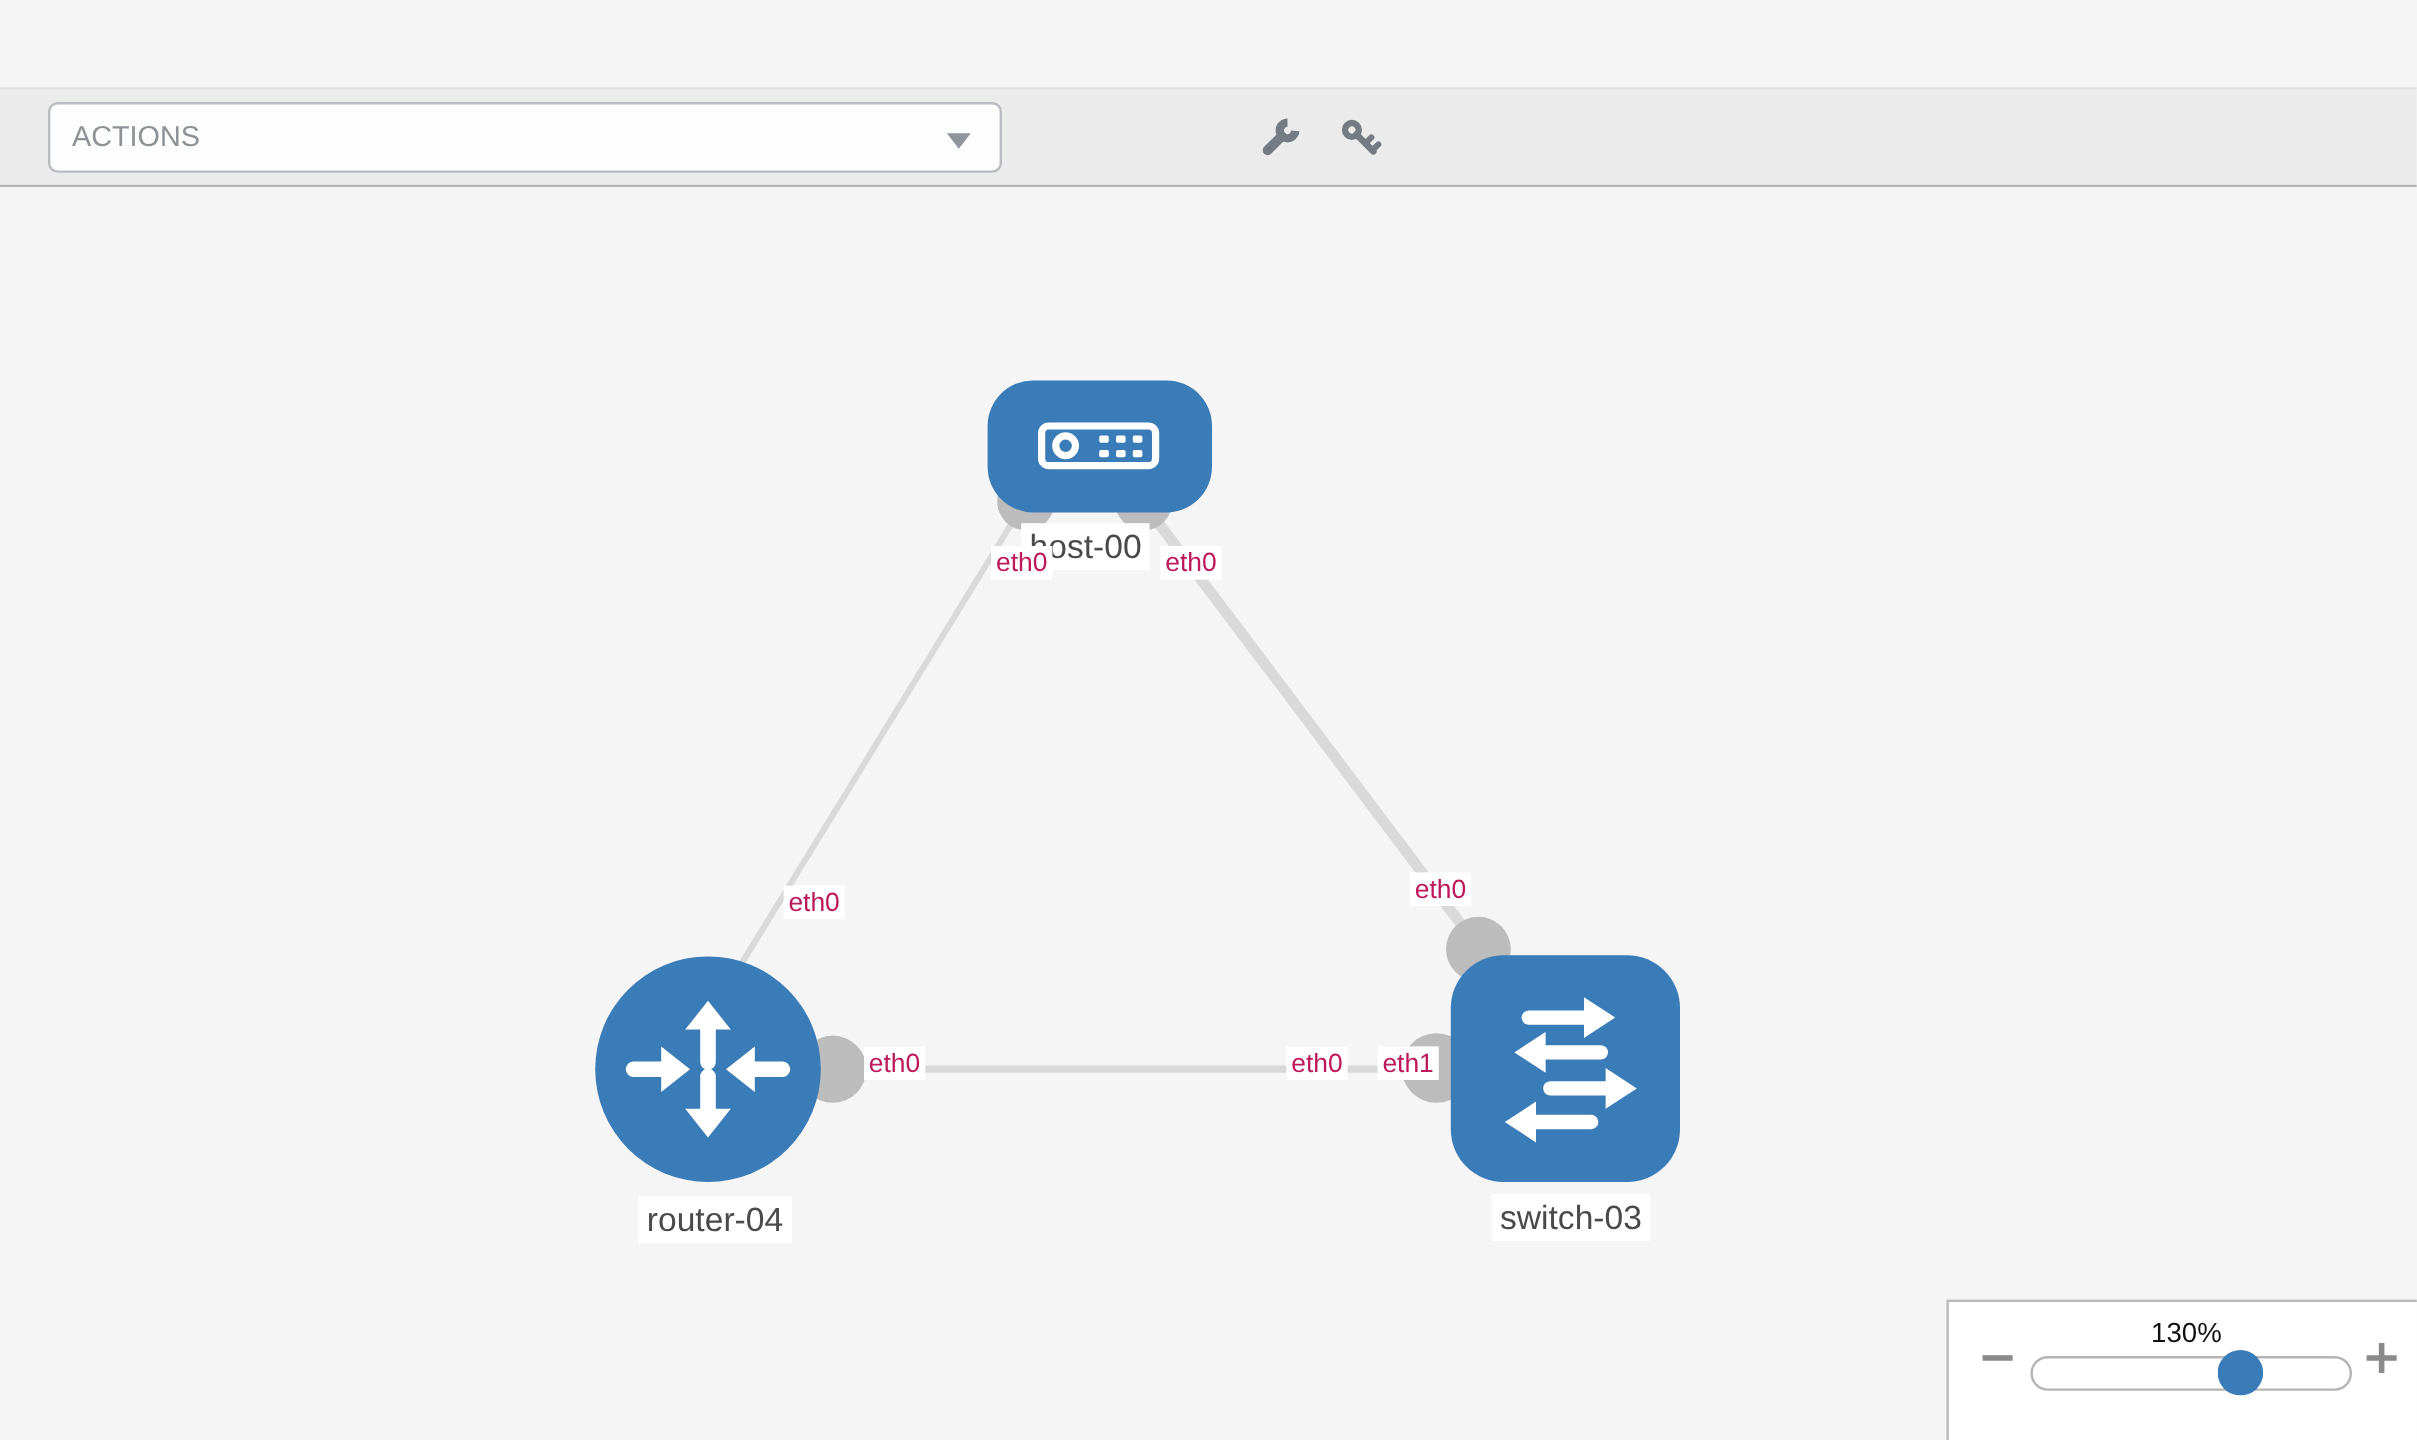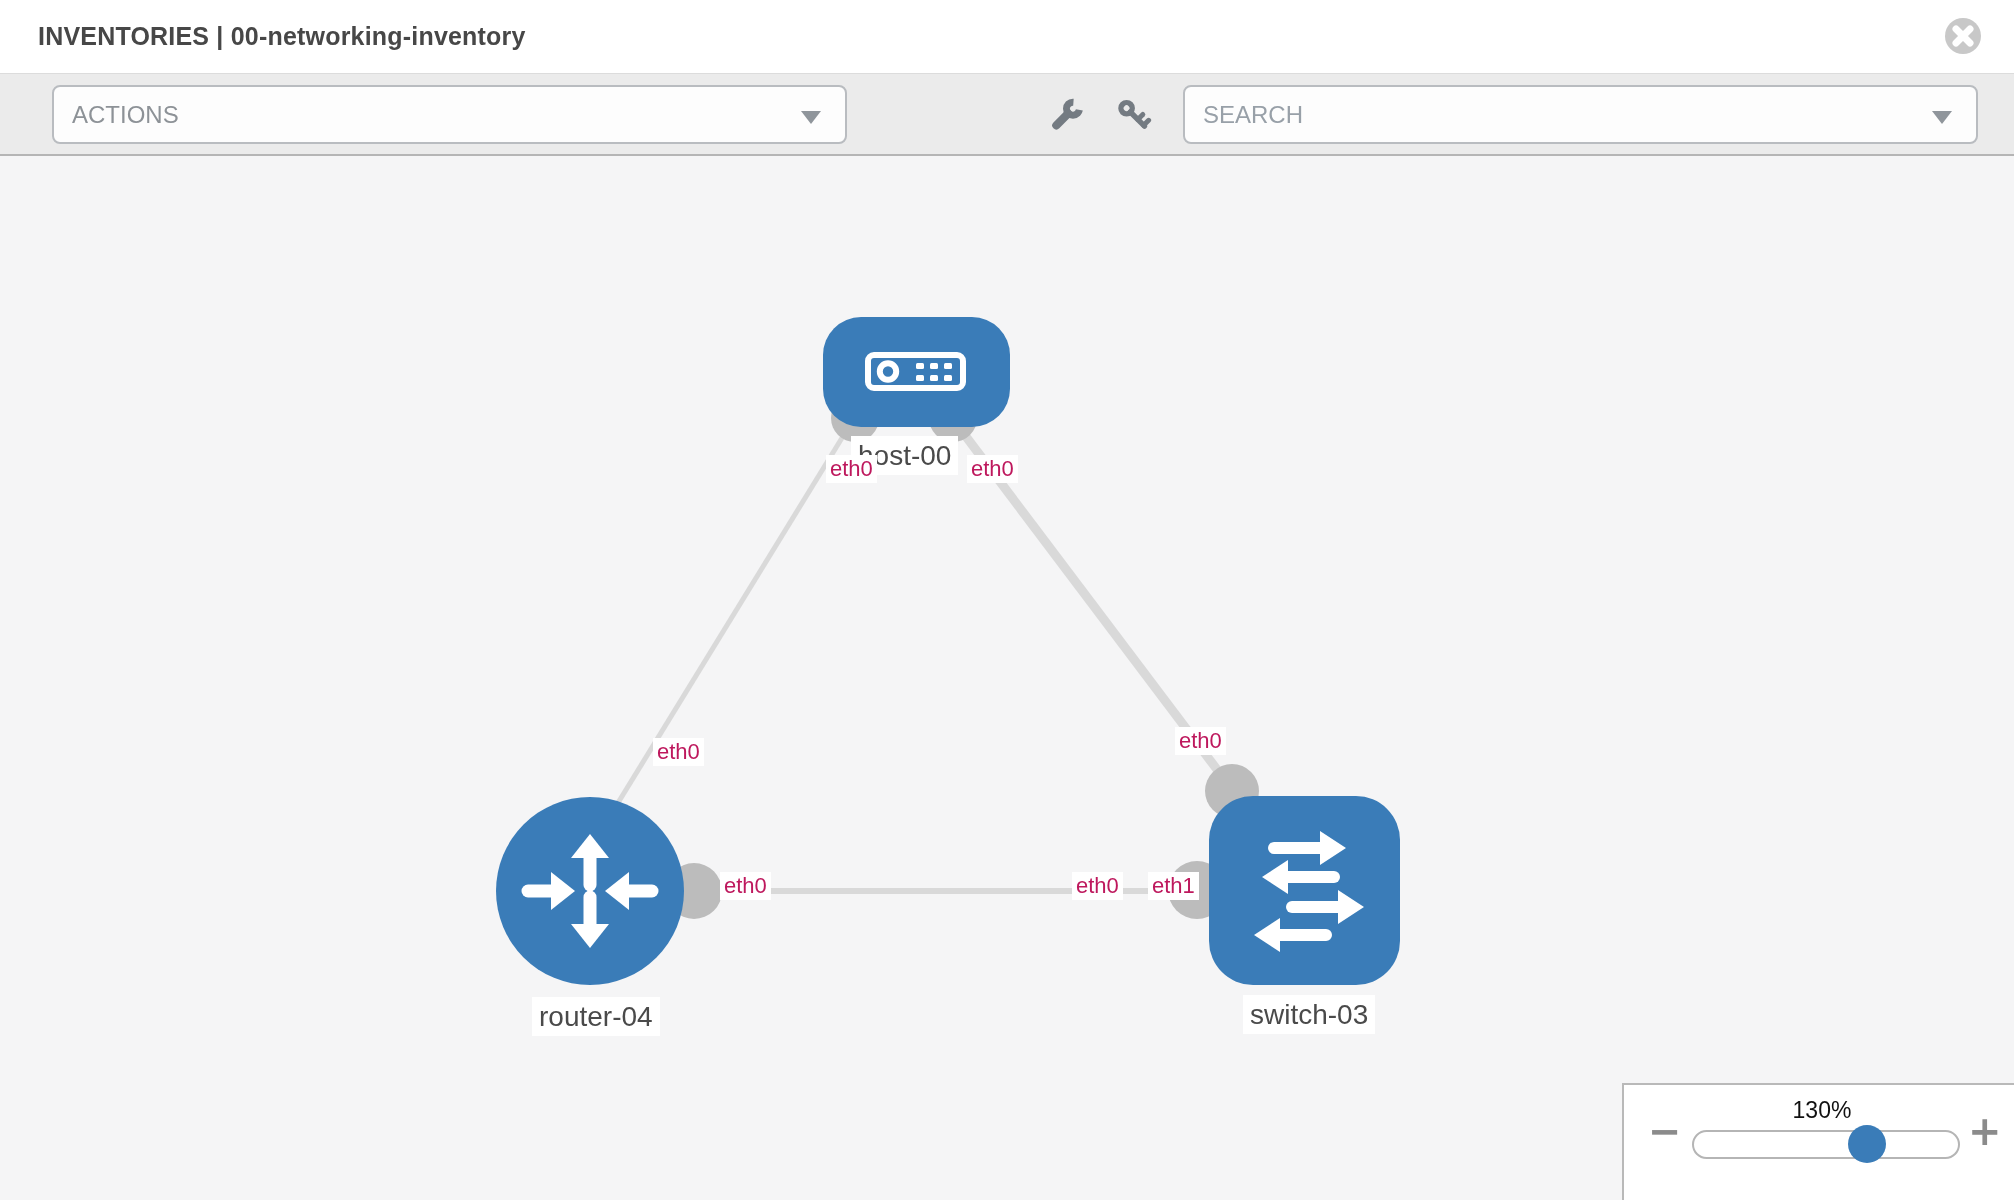--- a/index.html
+++ b/index.html
@@ -17,21 +17,21 @@
   
   .toolbar { position:absolute; top:73px; left:0; width:100%; height:83px;
     background:#ebebeb; border-top:1px solid #dcdcdc; border-bottom:2px solid #b5b5b5; }
   .select-box { position:absolute; top:11px; height:59px; width:795px;
     background:#fdfdfd; border:2px solid #b9bcc0; border-radius:8px; cursor:pointer; }
   .select-box .lbl { position:absolute; left:18px; top:0; line-height:55px;
     font-size:24px; color:#8d9297; }
   .caret { position:absolute; right:24px; top:24px; width:0; height:0;
     border-left:10px solid transparent; border-right:10px solid transparent;
     border-top:13px solid #8f959b; }
-  .actions-box { left:52px; }
+  .actions-box { left:40px; }
   .search-box  { left:1183px; }
   .search-box .lbl { color:#98a0a8; }
   .tool-icon { position:absolute; top:22px; width:40px; height:40px;
     background:transparent; border:none; cursor:pointer; }
   .wrench-btn { left:1048px; }
   .key-btn    { left:1112px; }
 
   
   .canvas { position:absolute; top:156px; left:0; width:2014px; height:1044px;
     background:#f5f5f6; }
@@ -53,30 +53,20 @@
   .zoom-plus  { left:344px; }
   .zoom-track { position:absolute; left:68px; top:45px; width:268px; height:29px;
     background:#ffffff; border:2px solid #b5b5b5; border-radius:15px; cursor:pointer; }
   .zoom-thumb { position:absolute; left:154px; top:-7px; width:38px; height:38px; cursor:grab; }
 </style>
 </head>
 <body>
 
 <div class="app">
 
-  <div class="header">
-    <div class="title">INVENTORIES | 00-networking-inventory</div>
-    <button class="close-btn">
-      <svg width="38" height="38" viewBox="0 0 38 38">
-        <circle cx="19" cy="19" r="18" fill="#c8c8c8"></circle>
-        <line x1="12" y1="12" x2="26" y2="26" stroke="#ffffff" stroke-width="7" stroke-linecap="round"></line>
-        <line x1="26" y1="12" x2="12" y2="26" stroke="#ffffff" stroke-width="7" stroke-linecap="round"></line>
-      </svg>
-    </button>
-  </div>
 
   <div class="toolbar">
     <div class="select-box actions-box">
       <span class="lbl">ACTIONS</span>
       <span class="caret"></span>
     </div>
 
     <button class="tool-icon wrench-btn">
       <svg width="40" height="40" viewBox="0 0 34 34">
         <g transform="rotate(45 17 15)">
@@ -90,24 +80,20 @@
       <svg width="40" height="40" viewBox="0 0 34 34">
         <g transform="rotate(-45 17 15)">
           <circle cx="17" cy="8.5" r="4.8" fill="none" stroke-width="4.6" stroke="#747b82"></circle>
           <line x1="17" y1="13" x2="17" y2="30" stroke-width="4.6" stroke-linecap="round" stroke="#747b82"></line>
           <line x1="17" y1="22" x2="23" y2="22" stroke-width="4.2" stroke-linecap="round" stroke="#747b82"></line>
           <line x1="17" y1="29" x2="23" y2="29" stroke-width="4.2" stroke-linecap="round" stroke="#747b82"></line>
         </g>
       </svg>
     </button>
 
-    <div class="select-box search-box">
-      <span class="lbl">SEARCH</span>
-      <span class="caret"></span>
-    </div>
   </div>
 
   <div class="canvas">
     <svg class="topology" width="2014" height="1044" viewBox="0 0 2014 1044">
 
       <line x1="853" y1="264" x2="605" y2="668" stroke-width="5" stroke="#d9d9d9"></line>
       <line x1="955" y1="266" x2="1240" y2="644" stroke-width="9" stroke="#d9d9d9"></line>
       <line x1="694" y1="735" x2="1198" y2="735" stroke-width="6" stroke="#d9d9d9"></line>
 
       <circle cx="855" cy="262" r="24" fill="#bcbcbc"></circle>

